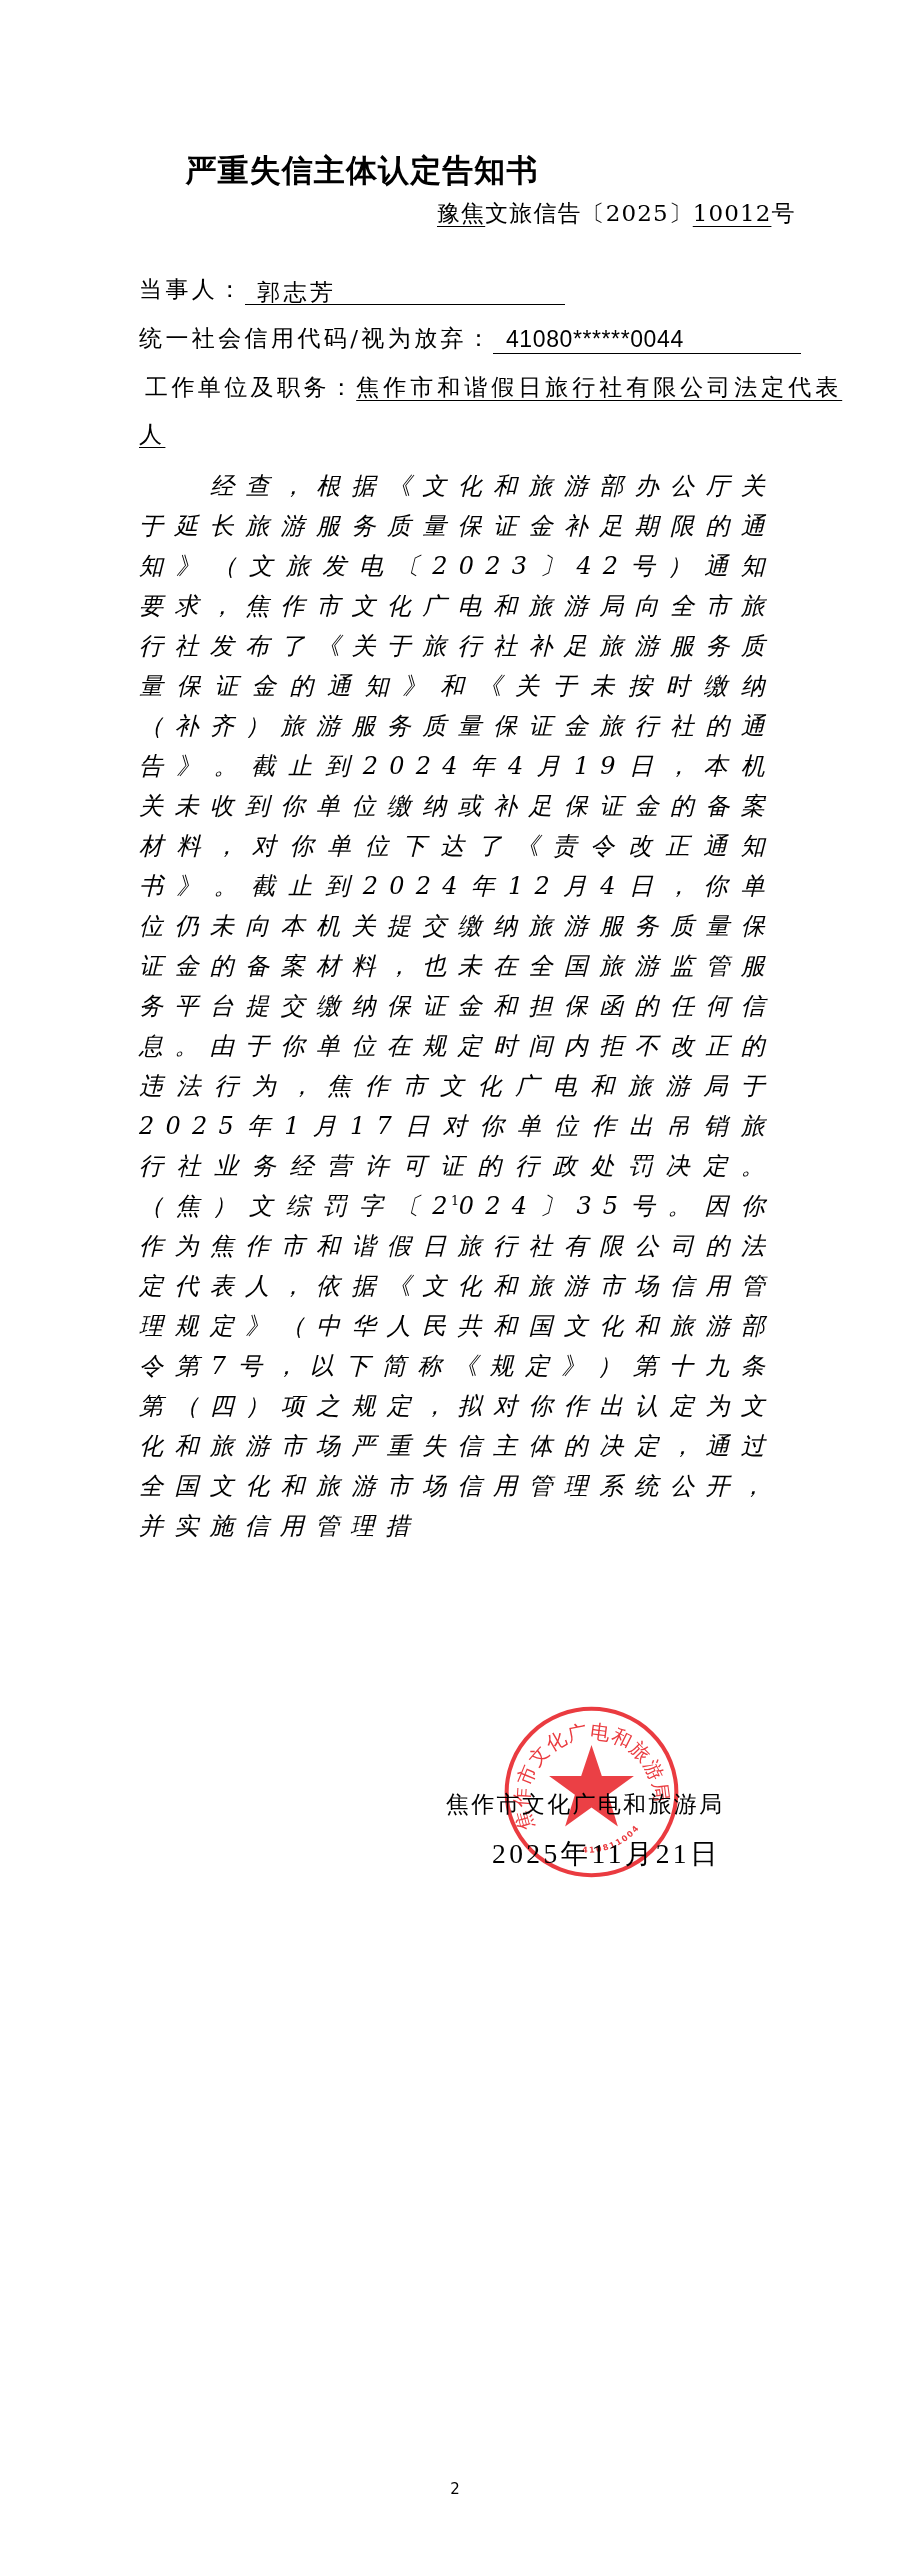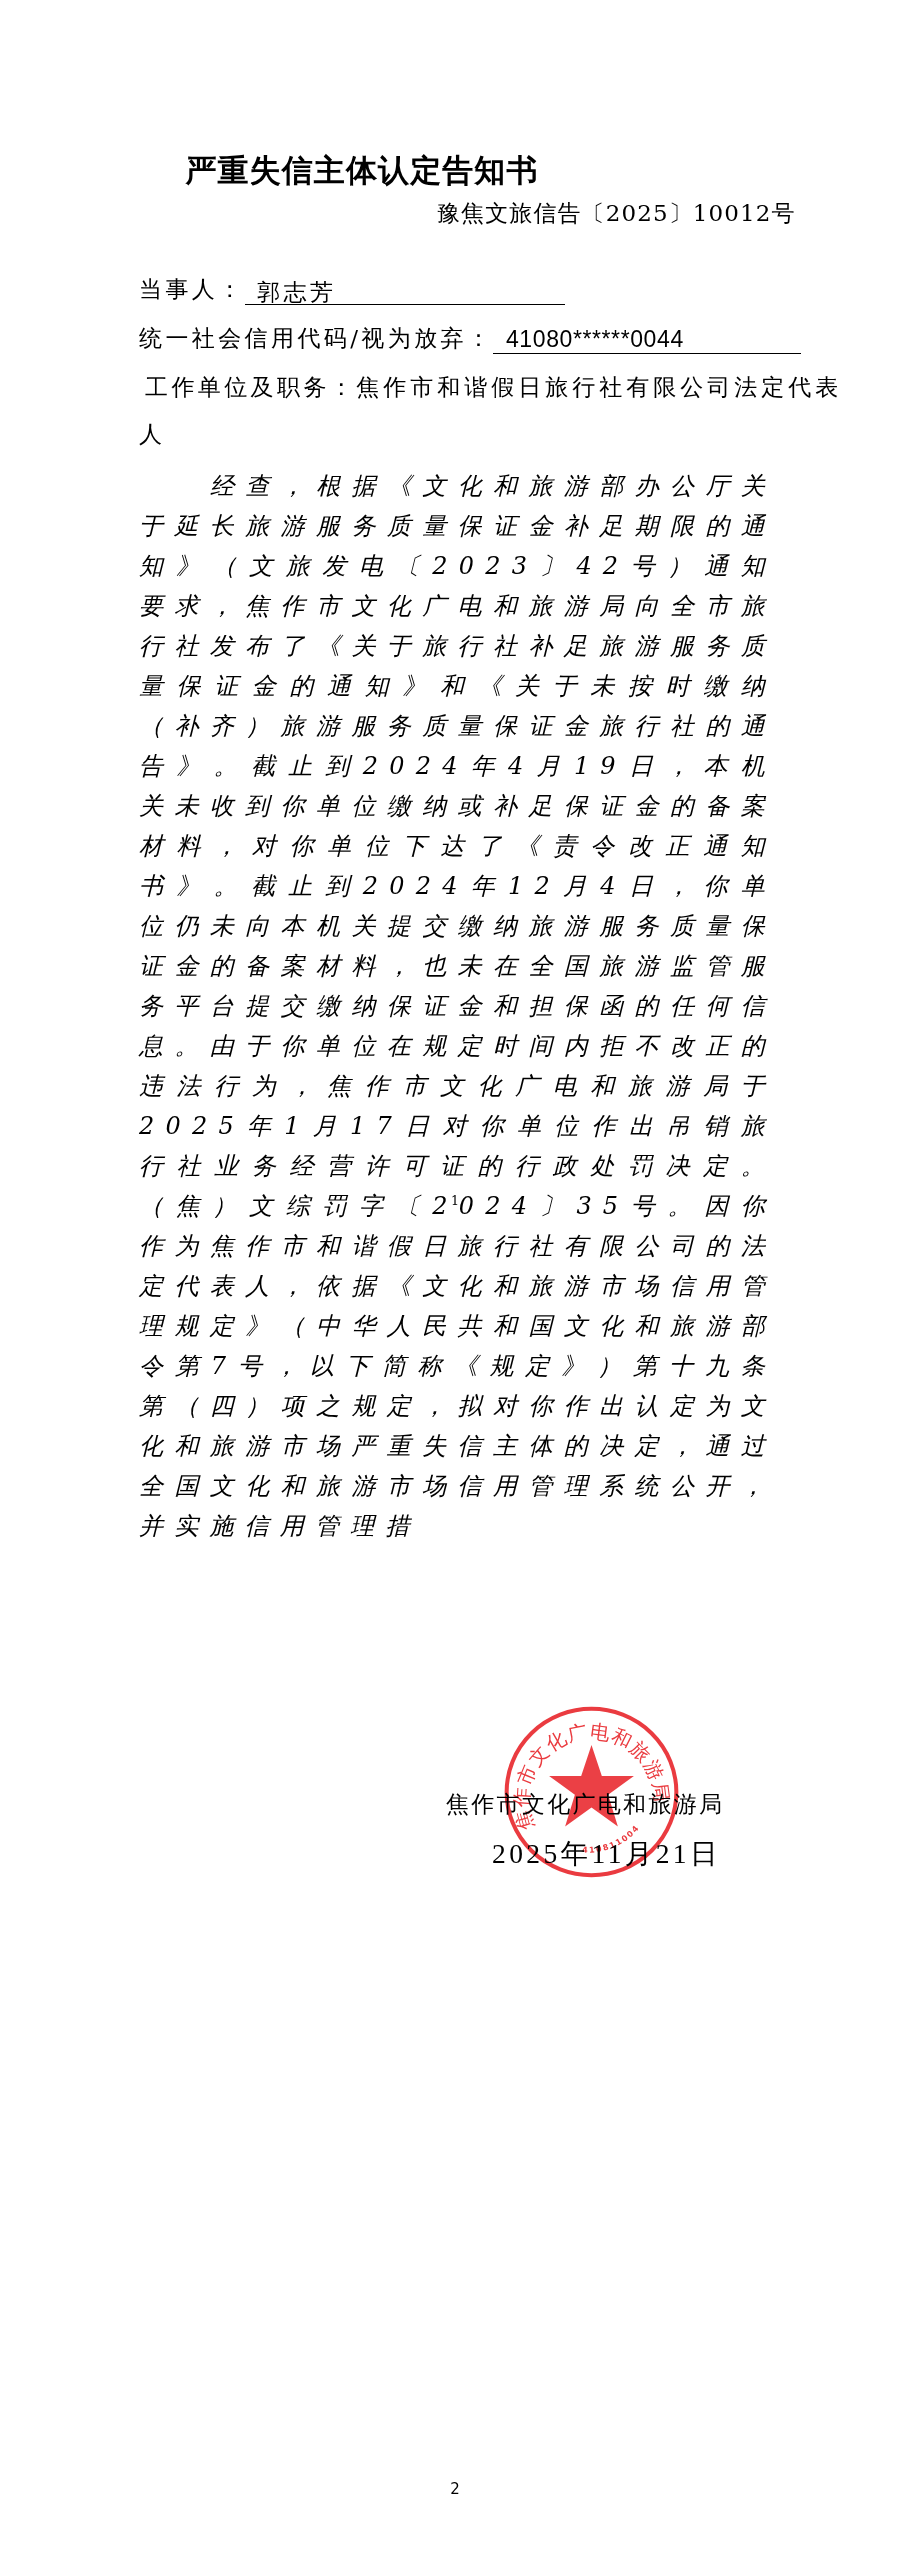--- a/index.html
+++ b/index.html
@@ -2,21 +2,21 @@
 <html style="font-size:9.2px"><head>
 <meta charset="utf-8">
 <style>
   html, body { margin: 0; padding: 0; background: #ffffff; }
   body { width: 910px; height: 2576px; position: relative; overflow: hidden;
          font-family: "DejaVu Serif", "Liberation Serif", serif; color: #000; }
   .abs { position: absolute; white-space: nowrap; }
   .title { left: 0; width: 724px; top: 150px; text-align: center;
            font-size: 31px; font-weight: bold; letter-spacing: 1.1px; }
   .docno { left: 437px; top: 198px; font-size: 23px; letter-spacing: 1.1px; }
-  .u { text-underline-offset: 4.6px; text-decoration-thickness: 1.1px; }
+  .u { text-decoration: underline; text-underline-offset: 4.6px; text-decoration-thickness: 1.1px; }
   .field { left: 139px; font-size: 23px; letter-spacing: 3.4px; }
   .field .line { display: inline-block; border-bottom: 1.7px solid #000; padding-left: 12.6px; height: 27.5px; vertical-align: bottom; }
   .body { left: 139px; width: 637px; font-size: 24px; line-height: 40px; letter-spacing: 11.2px; white-space: normal; text-align: justify; }
   .body p { margin: 0; }
   .indent { text-indent: 71px; font-style: italic; }
   .pageno { left: 0; width: 910px; text-align: center; font-size: 12.6px; }
   .pageno2 { font-family: "DejaVu Sans", "Liberation Sans", sans-serif; font-size: 15px; }
   .body2 { top: 1400px; line-height: 40px; }
   .sign { left: 446px; top: 1789px; font-size: 23px; letter-spacing: 2.3px; z-index: 2; }
   .date { left: 492px; top: 1836px; font-size: 27.5px; letter-spacing: 3.4px; z-index: 2; font-family: Liberation Serif, serif; }

